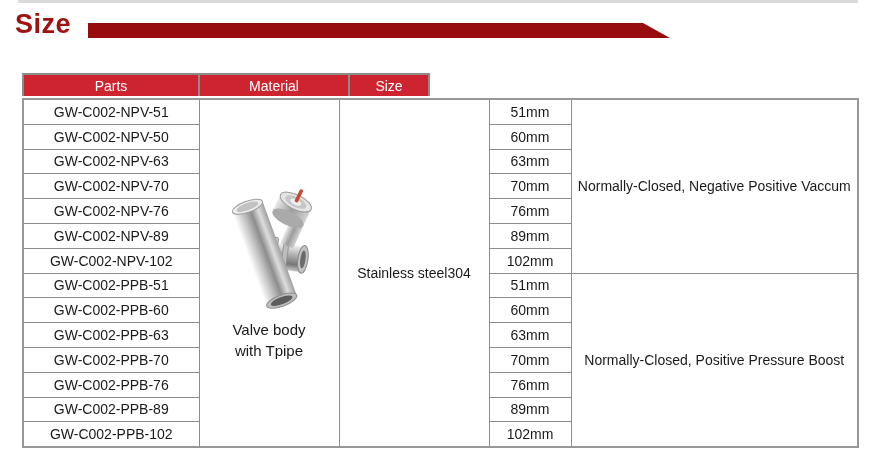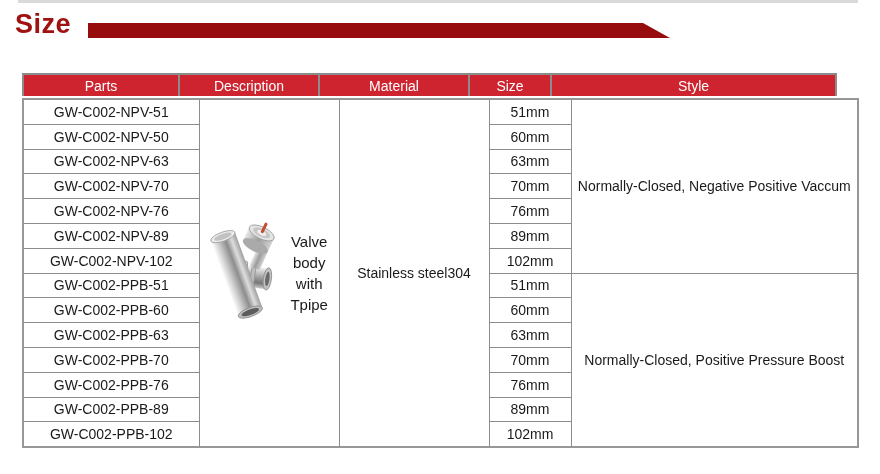--- a/index.html
+++ b/index.html
@@ -17,50 +17,48 @@
     clip-path:polygon(0 0, calc(100% - 27px) 0, 100% 100%, 0 100%);
   }
   .table-wrap{position:absolute;left:22px;top:73px;width:835px;}
   .header-row{display:flex;width:835px;}
   .header-cell{
     box-sizing:border-box;height:23px;background:#ce2430;
     border-top:2px solid #8c8c8c;border-left:2px solid #8c8c8c;
     color:#ffffff;font-size:14px;display:flex;align-items:center;justify-content:center;
   }
   .header-cell:last-child{border-right:2px solid #8c8c8c;}
-  .w-parts{width:156px}.w-desc{width:140px}.w-mat{width:150px}.w-size{width:82px}.w-style{width:287px}
+  .w-parts{width:176px}.w-desc{width:140px}.w-mat{width:150px}.w-size{width:82px}.w-style{width:287px}
   table.body-table{
     margin-top:2px;border-collapse:collapse;table-layout:fixed;width:835px;
     border:2px solid #979797;
   }
   table.body-table td{
     border:1px solid #8c8c8c;padding:0;text-align:center;vertical-align:middle;
     font-size:14px;color:#1a1a1a;background:#ffffff;height:23.8px;overflow:hidden;
   }
   td.cell-size{font-size:13px;}
   td.alt{background:#dcdcdc;}
   td.cell-desc,td.cell-mat,td.cell-style{background:#ffffff;}
-  .desc-inner{display:flex;flex-direction:row;align-items:center;}
+  .desc-inner{display:flex;flex-direction:column;align-items:center;}
   .desc-caption{font-size:15px;line-height:1.4;}
   .style-text,.mat-text{font-size:14px;}
 </style>
 </head>
 <body>
 
 <div class="top-line"></div>
 <div class="page-title">Size</div>
 <div class="title-banner"></div>
 
 <div class="table-wrap">
   <div class="header-row">
     <div class="header-cell w-parts">Parts</div>
-    <div class="header-cell w-desc">Description</div>
     <div class="header-cell w-mat">Material</div>
     <div class="header-cell w-size">Size</div>
-    <div class="header-cell w-style">Style</div>
   </div>
 
   <table class="body-table">
     <colgroup>
       <col style="width:176px">
         <col style="width:140px">
         <col style="width:150px">
         <col style="width:82px">
         <col style="width:287px">
     </colgroup>

